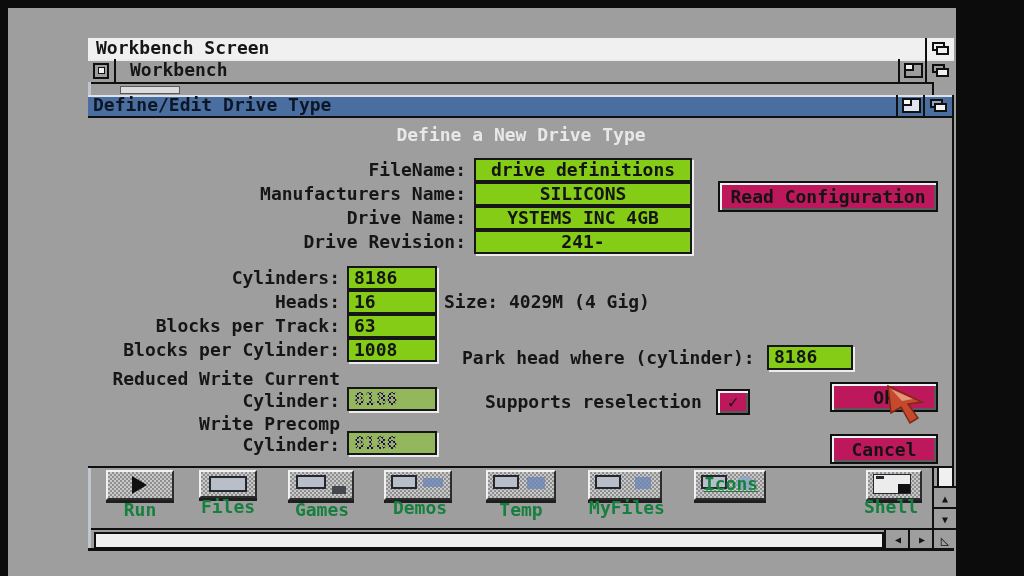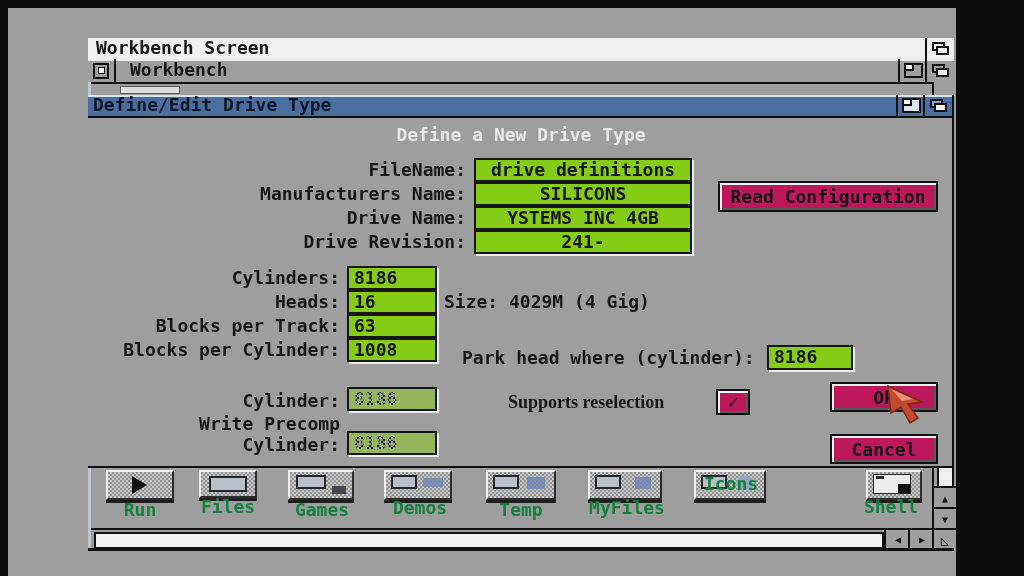--- a/index.html
+++ b/index.html
@@ -111,21 +111,21 @@
   <div class="abs icon-box" style="left:588px;top:470px;width:70px;height:26px;">
     <div style="position:absolute;left:5px;top:3px;width:22px;height:10px;border:2px solid #24282e;background:#b9bfc8;"></div>
     <div style="position:absolute;right:9px;top:5px;width:16px;height:12px;background:#6c87b8;opacity:.8;"></div>
   </div>
   <div class="abs icon-lbl" style="left:585px;top:497px;width:84px;">MyFiles</div>
 
   <div class="abs icon-box" style="left:694px;top:470px;width:68px;height:26px;">
     <div style="position:absolute;left:5px;top:3px;width:22px;height:10px;border:2px solid #24282e;background:#b9bfc8;"></div>
     <div style="position:absolute;right:10px;top:4px;width:18px;height:14px;background:#8ea4c6;border-radius:50%;opacity:.85;"></div>
   </div>
-  <div class="abs icon-lbl" style="left:689px;top:473px;width:84px;">Icons</div>
+  <div class="abs icon-lbl" style="left:689px;top:473px;width:84px;text-decoration:underline;">Icons</div>
 
   <div class="abs icon-box" style="left:866px;top:470px;width:52px;height:26px;">
     <div style="position:absolute;left:5px;top:2px;width:36px;height:18px;background:#ececec;border:1px solid #24282e;">
       <div style="position:absolute;right:0;bottom:0;width:12px;height:9px;background:#101010;"></div>
       <div style="position:absolute;left:2px;top:1px;width:8px;height:3px;background:#24282e;"></div>
     </div>
   </div>
   <div class="abs icon-lbl" style="left:860px;top:496px;width:62px;">Shell</div>
 
   <div class="abs sb" style="left:932px;top:82px;width:22px;height:446px;border-left:2px solid #101010;">
@@ -209,39 +209,40 @@
     <span class="val">63</span>
   </div>
 
   <div class="abs lbl r" style="left:100px;top:339px;width:240px;">Blocks per Cylinder:</div>
   <div class="abs field" style="left:347px;top:338px;width:86px;height:20px;">
     <span class="val">1008</span>
   </div>
 
   <div class="abs lbl" style="left:444px;top:291px;">Size: 4029M (4 Gig)</div>
 
+  <div class="abs lbl r" style="left:100px;top:368px;width:240px;">Reduced Write Current</div>
   <div class="abs lbl r" style="left:100px;top:390px;width:240px;">Cylinder:</div>
   <div class="abs field" style="left:347px;top:387px;width:86px;height:20px;">
     <span class="val">8186</span>
     <div class="dither" style="position:absolute;left:0;top:0;right:0;bottom:0;"></div>
   </div>
 
   <div class="abs lbl r" style="left:100px;top:413px;width:240px;">Write Precomp</div>
   <div class="abs lbl r" style="left:100px;top:434px;width:240px;">Cylinder:</div>
   <div class="abs field" style="left:347px;top:431px;width:86px;height:20px;">
     <span class="val">8186</span>
     <div class="dither" style="position:absolute;left:0;top:0;right:0;bottom:0;"></div>
   </div>
 
   <div class="abs lbl" style="left:462px;top:347px;">Park head where (cylinder):</div>
   <div class="abs field" style="left:767px;top:345px;width:82px;height:21px;">
     <span class="val">8186</span>
   </div>
 
-  <div class="abs lbl" style="left:508px;top:391px;font-family:Liberation Serif, serif;">Supports reselection</div>
+  <div class="abs lbl" style="left:485px;top:391px;">Supports reselection</div>
   <div class="abs btn" style="left:716px;top:389px;width:30px;height:22px;font-size:17px;">
     <span>✓</span>
   </div>
 
   <div class="abs btn" style="left:830px;top:382px;width:104px;height:26px;">
     <span>Ok</span>
   </div>
   <div class="abs btn" style="left:830px;top:426px;width:104px;height:26px;margin-top:8px;">
     <span>Cancel</span>
   </div>

